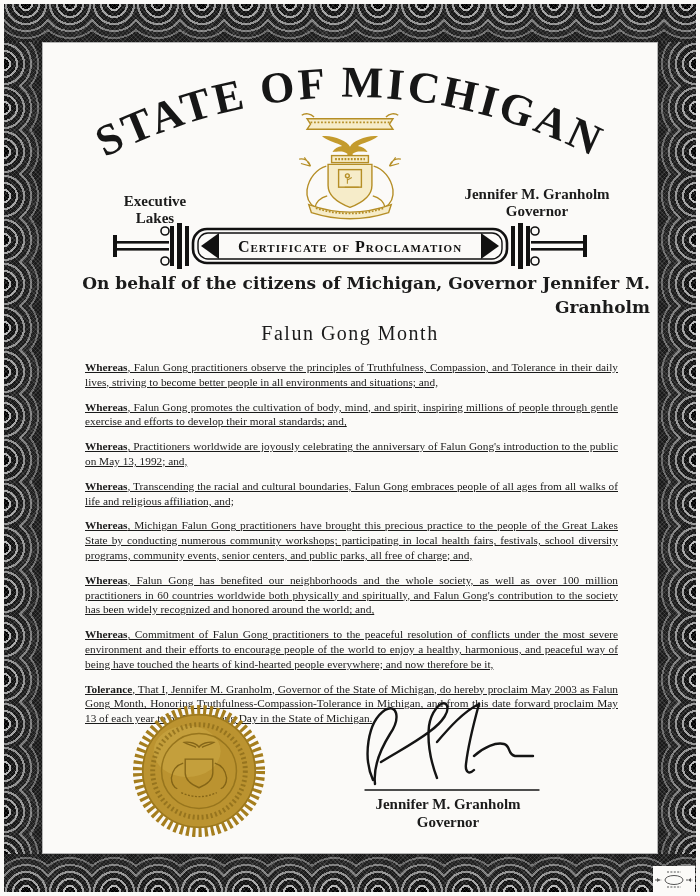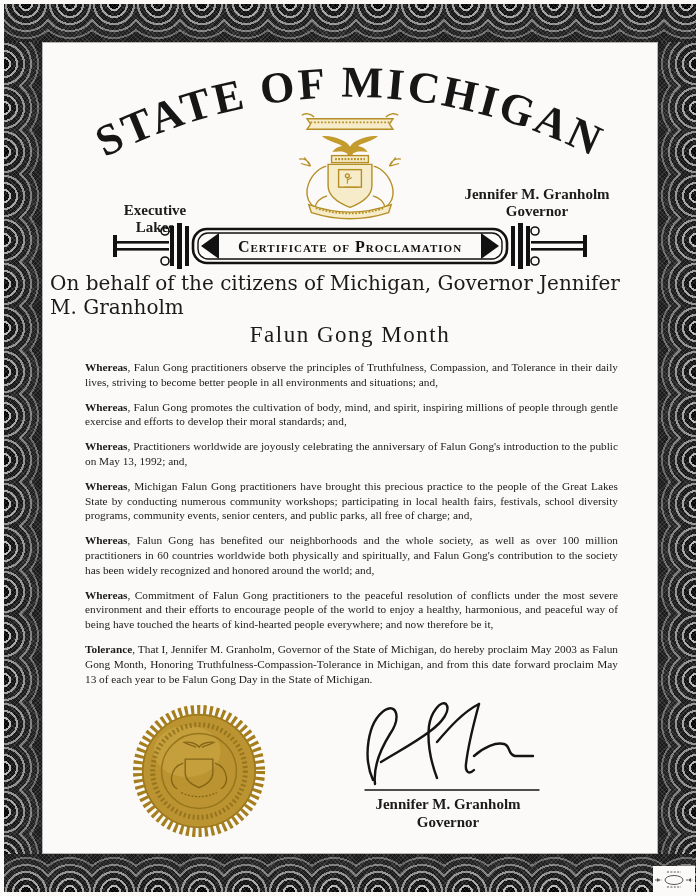--- a/index.html
+++ b/index.html
@@ -33,32 +33,32 @@
       repeating-linear-gradient(45deg, rgba(255,255,255,.10) 0 1px, rgba(0,0,0,0) 1px 3px),
       repeating-linear-gradient(-45deg, rgba(255,255,255,.10) 0 1px, rgba(0,0,0,0) 1px 3px),
       radial-gradient(circle at 100% 50%, #000 0 5px, #b2b2b2 5px 7px, #101010 7px 12px, #9e9e9e 12px 14px, #151515 14px 19px, #8d8d8d 19px 21px, #1a1a1a 21px 26px, #7a7a7a 26px 28px, #1f1f1f 28px 33px, #646464 33px 35px, #191919 35px);
     background-size:auto,auto,100% 44px;}
   .frame-line{position:absolute; inset:42px; border:1px solid #b7b7b7; pointer-events:none;}
 
   
   .title-arc{position:absolute; left:70px; top:40px; width:560px; height:135px;}
   .crest{position:absolute; left:293px; top:106px; width:114px; height:122px;}
   .office-block{position:absolute; text-align:center; font-weight:bold; font-size:15px; line-height:17px;}
-  .office-left{left:95px; top:202px; width:120px;}
+  .office-left{left:95px; top:193px; width:120px;}
   .office-right{left:423px; top:186px; width:228px;}
   .banner{position:absolute; left:113px; top:222px; width:474px; height:48px;}
   .banner text{font-family:"Liberation Serif",serif; font-weight:bold; font-variant:small-caps; letter-spacing:1px;}
 
-  .intro{position:absolute; left:50px; right:50px; top:271px; text-align:left;
-    font-family:"DejaVu Serif",serif; font-weight:normal; font-size:20px; line-height:24px;}
+  .intro{position:absolute; left:50px; right:50px; top:271px; text-align:right;
+    font-family:"DejaVu Serif",serif; font-weight:bold; font-size:17px; line-height:24px;}
   .proc-title{position:absolute; left:0; right:0; top:322px; text-align:center;
-    font-size:23px; letter-spacing:1.5px; font-weight:500;}
-
-  
-  .body-text{position:absolute; left:85px; right:82px; top:360px; font-size:11.3px; line-height:14.8px; text-align:justify;}
+    font-size:20px; letter-spacing:1.5px; font-weight:500;}
+
+  
+  .body-text{position:absolute; left:85px; right:82px; top:360px; font-size:11.3px; line-height:14.8px; text-align:justify;text-decoration:underline;}
   .para{margin:0 0 10px 0;}
   .para b{font-weight:bold;}
 
   
   .seal{position:absolute; left:130px; top:702px; width:138px; height:138px;}
   .signature{position:absolute; left:343px; top:700px; width:210px; height:97px;}
   .sig-name{position:absolute; left:338px; top:795px; width:220px; text-align:center;
     font-weight:bold; font-size:15px; line-height:18px;}
   .printer-mark{position:absolute; right:5px; bottom:4px; width:42px; height:26px; background:#fbfaf8;}
 </style>
@@ -143,20 +143,21 @@
   <div class="intro">
     <div>On behalf of the citizens of Michigan, Governor Jennifer M. Granholm</div>
   </div>
 
   <div class="proc-title">Falun Gong Month</div>
 
   <div class="body-text">
     <p class="para"><b>Whereas</b><span>, Falun Gong practitioners observe the principles of Truthfulness, Compassion, and Tolerance in their daily lives, striving to become better people in all environments and situations; and,</span></p>
     <p class="para"><b>Whereas</b><span>, Falun Gong promotes the cultivation of body, mind, and spirit, inspiring millions of people through gentle exercise and efforts to develop their moral standards; and,</span></p>
     <p class="para"><b>Whereas</b><span>, Practitioners worldwide are joyously celebrating the anniversary of Falun Gong's introduction to the public on May 13, 1992; and,</span></p>
+    <p class="para"><b>Whereas</b><span>, Transcending the racial and cultural boundaries, Falun Gong embraces people of all ages from all walks of life and religious affiliation, and;</span></p>
     <p class="para"><b>Whereas</b><span>, Michigan Falun Gong practitioners have brought this precious practice to the people of the Great Lakes State by conducting numerous community workshops; participating in local health fairs, festivals, school diversity programs, community events, senior centers, and public parks, all free of charge; and,</span></p>
     <p class="para"><b>Whereas</b><span>, Falun Gong has benefited our neighborhoods and the whole society, as well as over 100 million practitioners in 60 countries worldwide both physically and spiritually, and Falun Gong's contribution to the society has been widely recognized and honored around the world; and,</span></p>
     <p class="para"><b>Whereas</b><span>, Commitment of Falun Gong practitioners to the peaceful resolution of conflicts under the most severe environment and their efforts to encourage people of the world to enjoy a healthy, harmonious, and peaceful way of being have touched the hearts of kind-hearted people everywhere; and now therefore be it,</span></p>
     <p class="para"><b>Tolerance</b><span>, That I, Jennifer M. Granholm, Governor of the State of Michigan, do hereby proclaim May 2003 as Falun Gong Month, Honoring Truthfulness-Compassion-Tolerance in Michigan, and from this date forward proclaim May 13 of each year to be Falun Gong Day in the State of Michigan.</span></p>
   </div>
 
   <svg class="seal" viewBox="0 0 140 140">
     <circle cx="70" cy="70" r="62" fill="none" stroke="#a57e1e" stroke-width="10" stroke-dasharray="3.2 3.1"></circle>
     <circle cx="70" cy="70" r="58" fill="#bb9330"></circle>
     <ellipse cx="58" cy="50" rx="34" ry="26" fill="#d8b752" opacity="0.35"></ellipse>

